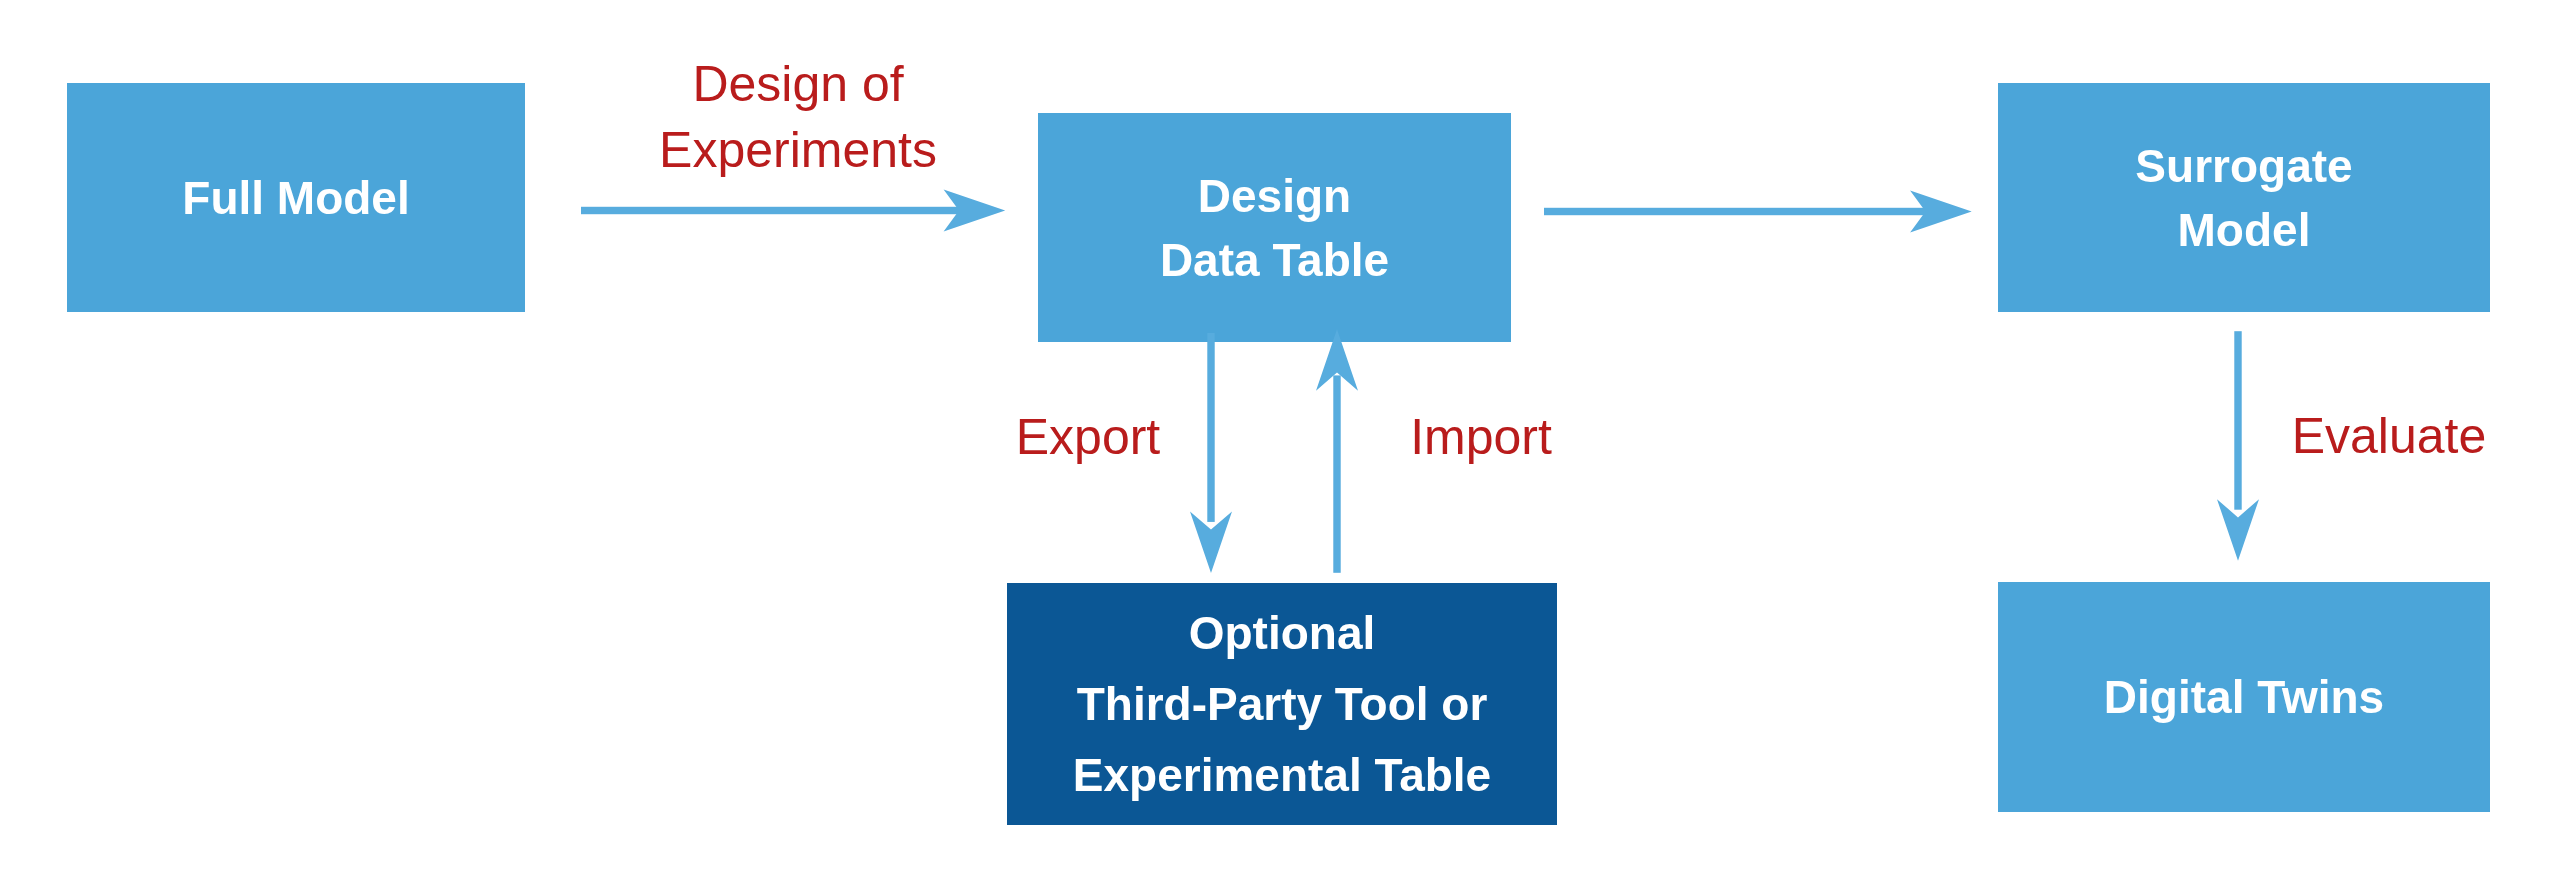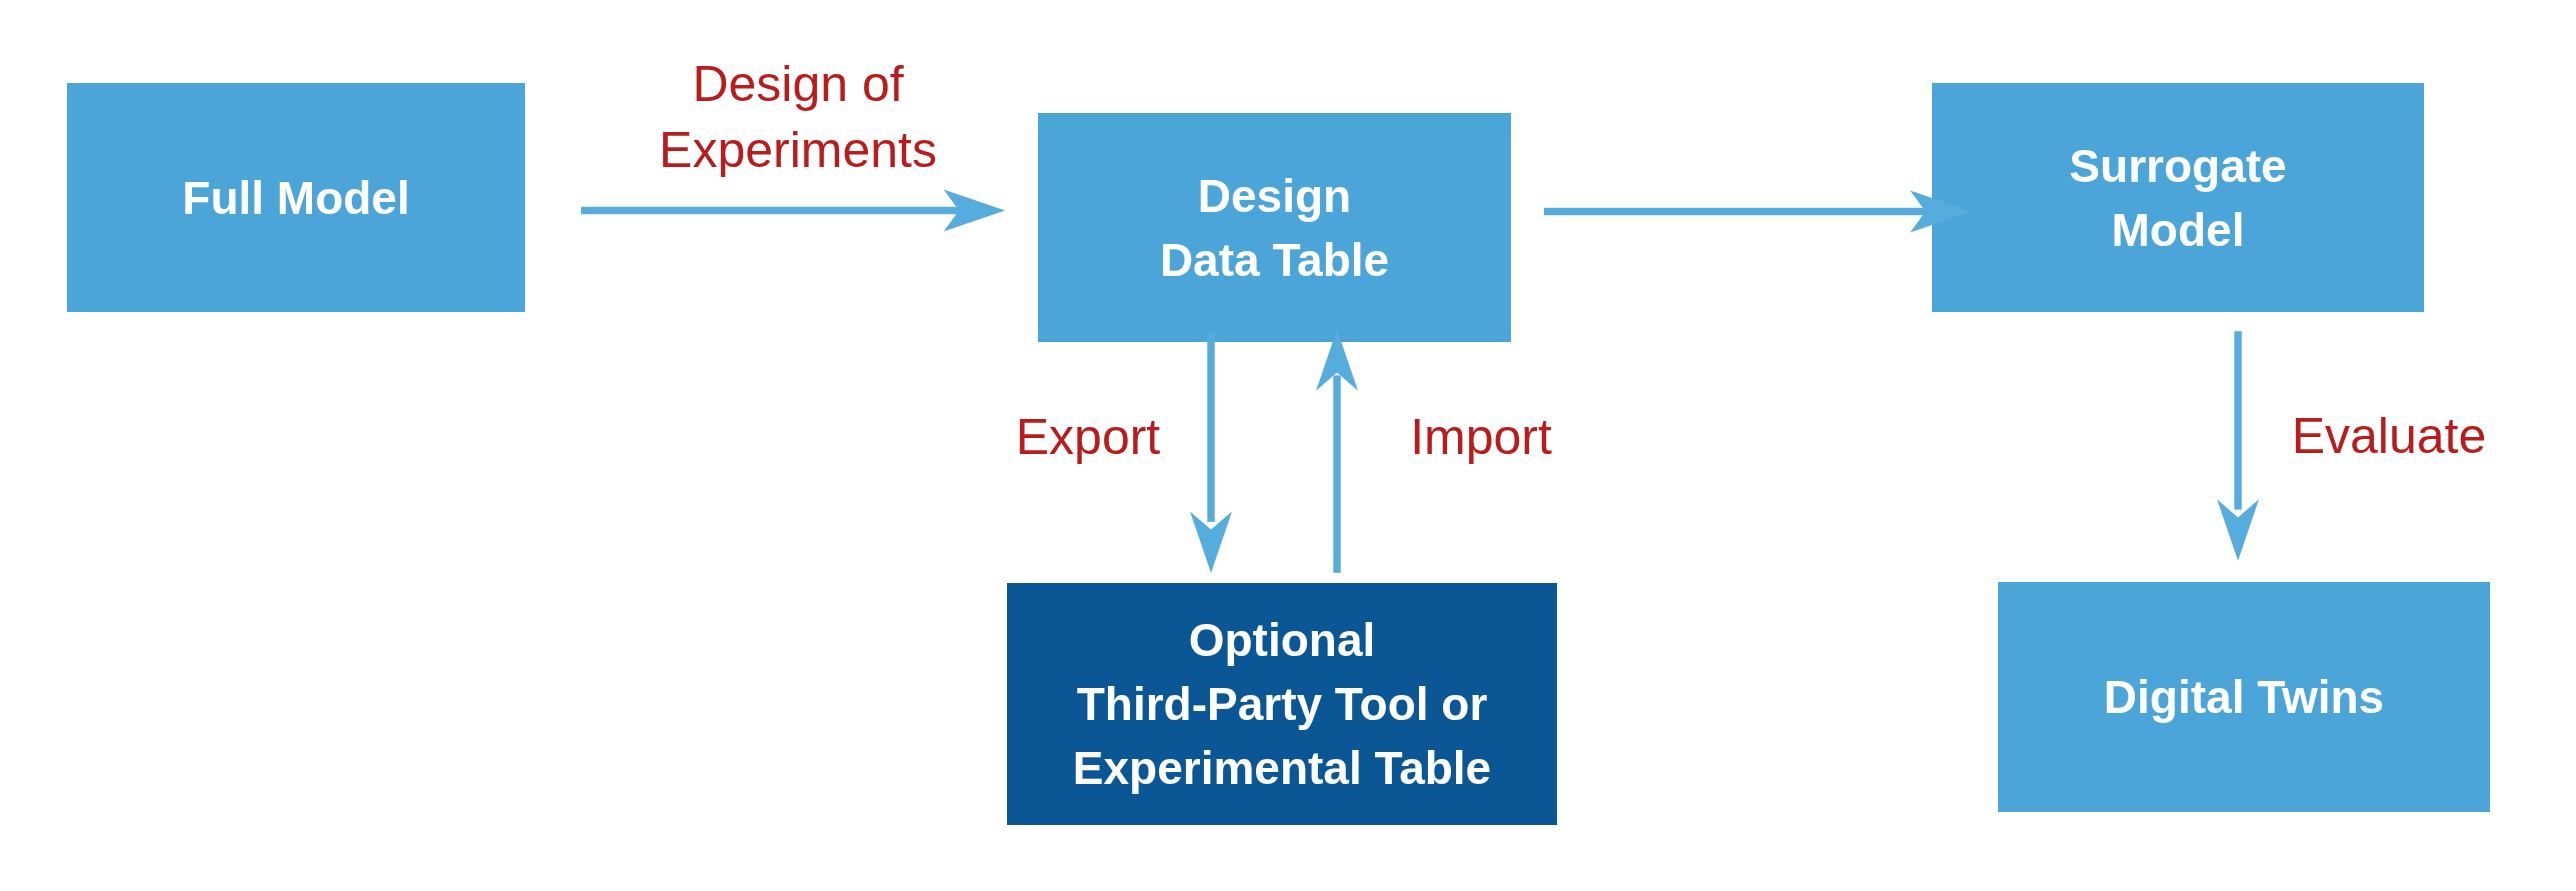--- a/index.html
+++ b/index.html
@@ -46,26 +46,26 @@
 
   <div class="node light" style="left:67px; top:83px; width:458px; height:229px;">
     <div>Full Model</div>
   </div>
 
   <div class="node light" style="left:1038px; top:83px; width:473px; height:229px;margin-top:30px;">
     <div>Design</div>
     <div>Data Table</div>
   </div>
 
-  <div class="node light" style="left:1932px; top:83px; width:492px; height:229px;">
+  <div class="node light" style="left:1998px; top:83px; width:492px; height:229px;">
     <div>Surrogate</div>
     <div>Model</div>
   </div>
 
-  <div class="node dark" style="left:1007px; top:583px; width:550px; height:242px;">
+  <div class="node dark" style="left:1007px; top:583px; width:550px; height:242px;gap:7px;">
     <div>Optional</div>
     <div>Third-Party Tool or</div>
     <div>Experimental Table</div>
   </div>
 
   <div class="node light" style="left:1998px; top:582px; width:492px; height:230px;">
     <div>Digital Twins</div>
   </div>
 
   <svg class="arrow" style="left:581px; top:179px;" width="448" height="63" viewBox="0 0 640 90">

